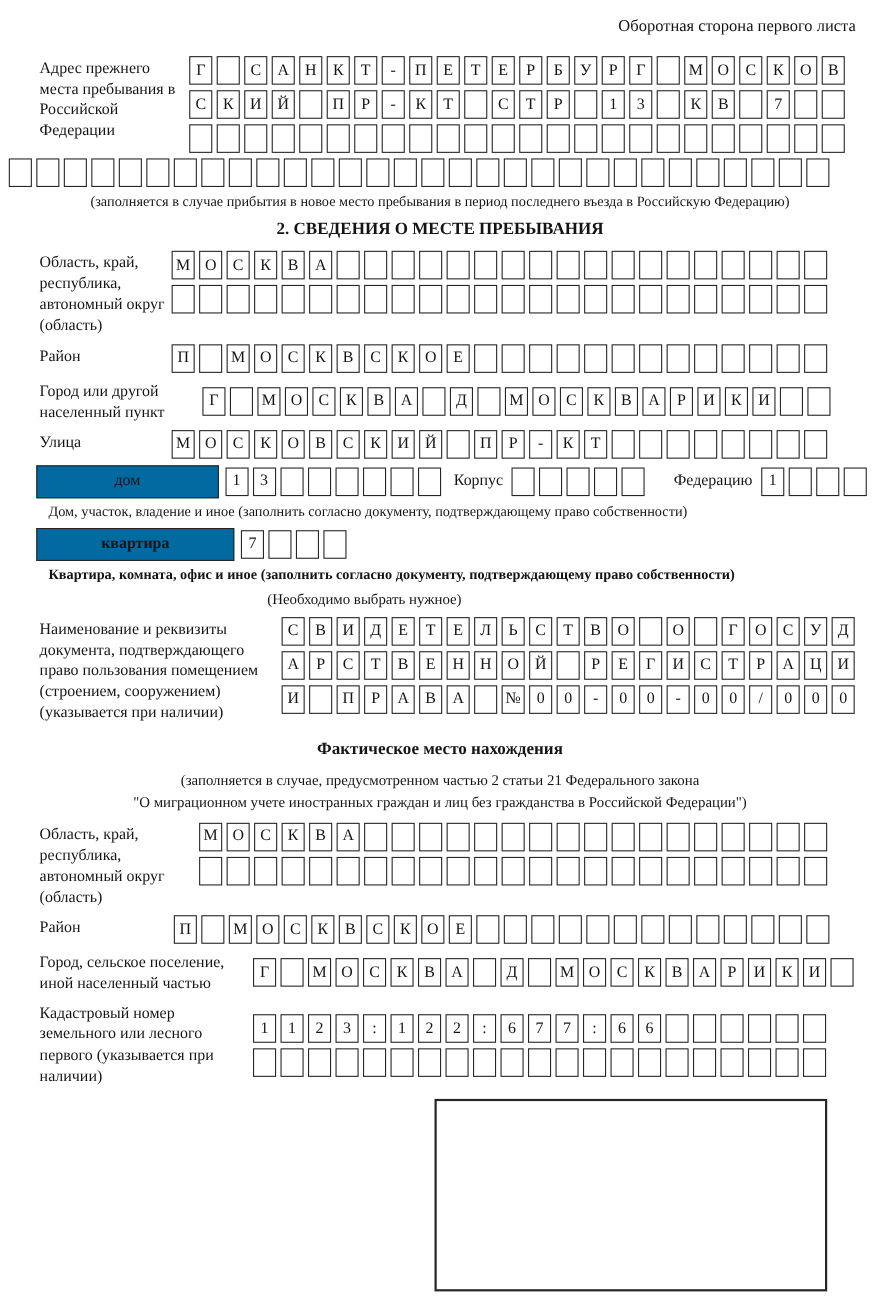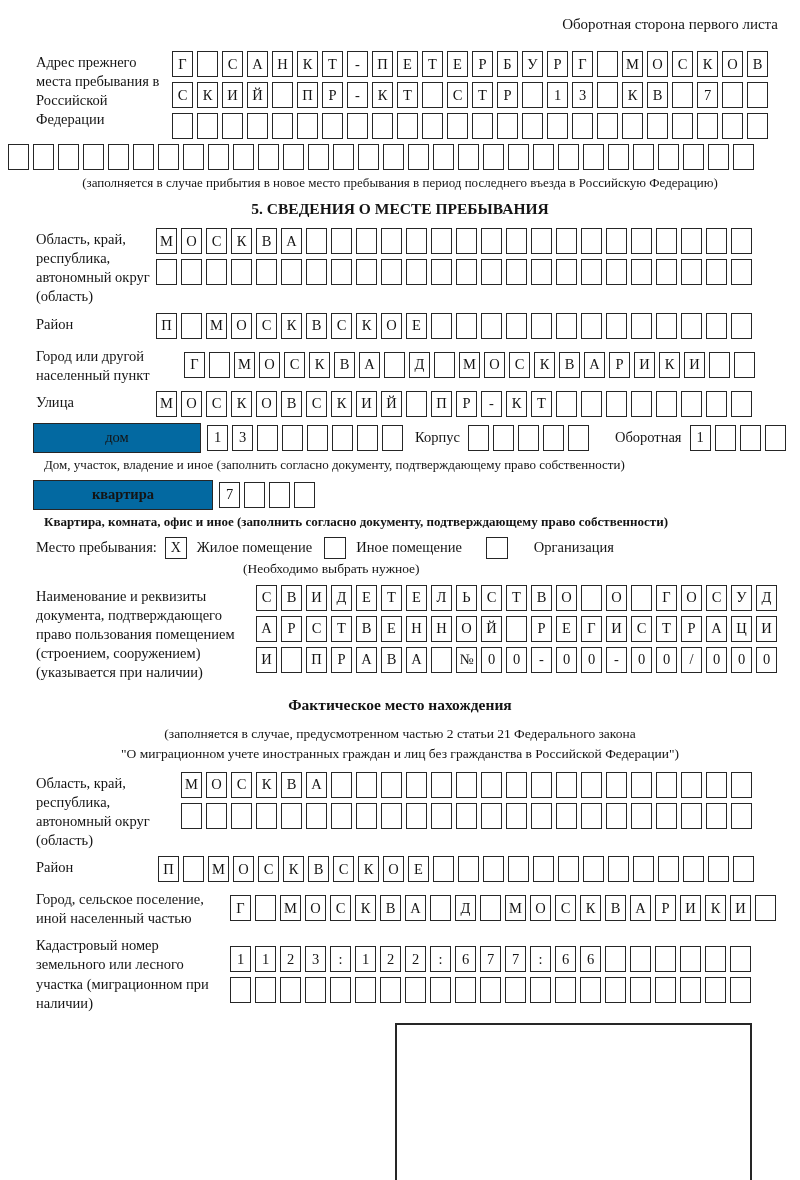--- a/index.html
+++ b/index.html
@@ -162,21 +162,21 @@
         <span class="cell"></span>
         <span class="cell"></span>
         <span class="cell"></span>
         <span class="cell"></span>
         <span class="cell"></span>
         <span class="cell"></span>
       </div>
     <div class="note-center">(заполняется в случае прибытия в новое место пребывания в период последнего въезда в Российскую Федерацию)</div>
   </div>
 
-  <div class="sec-title">5. СВЕДЕНИЯ О МЕСТЕ ПРЕБЫВАНИЯ</div>
+  <div class="sec-title">2. СВЕДЕНИЯ О МЕСТЕ ПРЕБЫВАНИЯ</div>
 
   <div class="row indent block">
     <div class="label w120">Область, край, республика, автономный округ (область)</div>
     <div class="cellcol">
       <div class="cells">
           <span class="cell">М</span>
           <span class="cell">О</span>
           <span class="cell">С</span>
           <span class="cell">К</span>
           <span class="cell">В</span>
@@ -331,56 +331,41 @@
         <span class="cell"></span>
       </div>
     <span class="inline-lab">Корпус</span>
     <div class="cells" style="margin:0;">
         <span class="cell"></span>
         <span class="cell"></span>
         <span class="cell"></span>
         <span class="cell"></span>
         <span class="cell"></span>
       </div>
-    <span class="inline-lab" style="margin-left:22px;">Оборотная</span>
+    <span class="inline-lab" style="margin-left:22px;">Федерацию</span>
     <div class="cells" style="margin:0;">
         <span class="cell">1</span>
         <span class="cell"></span>
         <span class="cell"></span>
         <span class="cell"></span>
       </div>
   </div>
   <div class="note-center" style="text-align:left; margin-left:36px;">Дом, участок, владение и иное (заполнить согласно документу, подтверждающему право собственности)</div>
 
   <div class="house-row">
     <div class="widebox" style="width:180px;font-weight:bold;">квартира</div>
     <div class="cells" style="margin:0 0 0 6px;">
         <span class="cell">7</span>
         <span class="cell"></span>
         <span class="cell"></span>
         <span class="cell"></span>
       </div>
   </div>
   <div class="note-center" style="text-align:left; margin-left:36px;font-weight:bold;">Квартира, комната, офис и иное (заполнить согласно документу, подтверждающему право собственности)</div>
 
-  <div class="chk-row">
-    <span>Место пребывания:</span>
-    <span class="chk" style="margin-left:8px;">
-        <span>X</span>
-      </span>
-    <span style="margin-left:10px;">Жилое помещение</span>
-    <span class="chk" style="margin-left:12px;">
-        <span></span>
-      </span>
-    <span style="margin-left:10px;">Иное помещение</span>
-    <span class="chk" style="margin-left:24px;">
-        <span></span>
-      </span>
-    <span style="margin-left:26px;">Организация</span>
-  </div>
   <div class="chk-note">(Необходимо выбрать нужное)</div>
 
   <div class="row indent block">
     <div class="label w220">Наименование и реквизиты документа, подтверждающего право пользования помещением (строением, сооружением) (указывается при наличии)</div>
     <div class="cellcol">
       <div class="cells">
           <span class="cell">С</span>
           <span class="cell">В</span>
           <span class="cell">И</span>
           <span class="cell">Д</span>
@@ -563,21 +548,21 @@
         <span class="cell">А</span>
         <span class="cell">Р</span>
         <span class="cell">И</span>
         <span class="cell">К</span>
         <span class="cell">И</span>
         <span class="cell"></span>
       </div>
   </div>
 
   <div class="row indent block">
-    <div class="label w194">Кадастровый номер земельного или лесного участка (миграционном при наличии)</div>
+    <div class="label w194">Кадастровый номер земельного или лесного первого (указывается при наличии)</div>
     <div class="cellcol mt12">
       <div class="cells">
           <span class="cell">1</span>
           <span class="cell">1</span>
           <span class="cell">2</span>
           <span class="cell">3</span>
           <span class="cell">:</span>
           <span class="cell">1</span>
           <span class="cell">2</span>
           <span class="cell">2</span>

